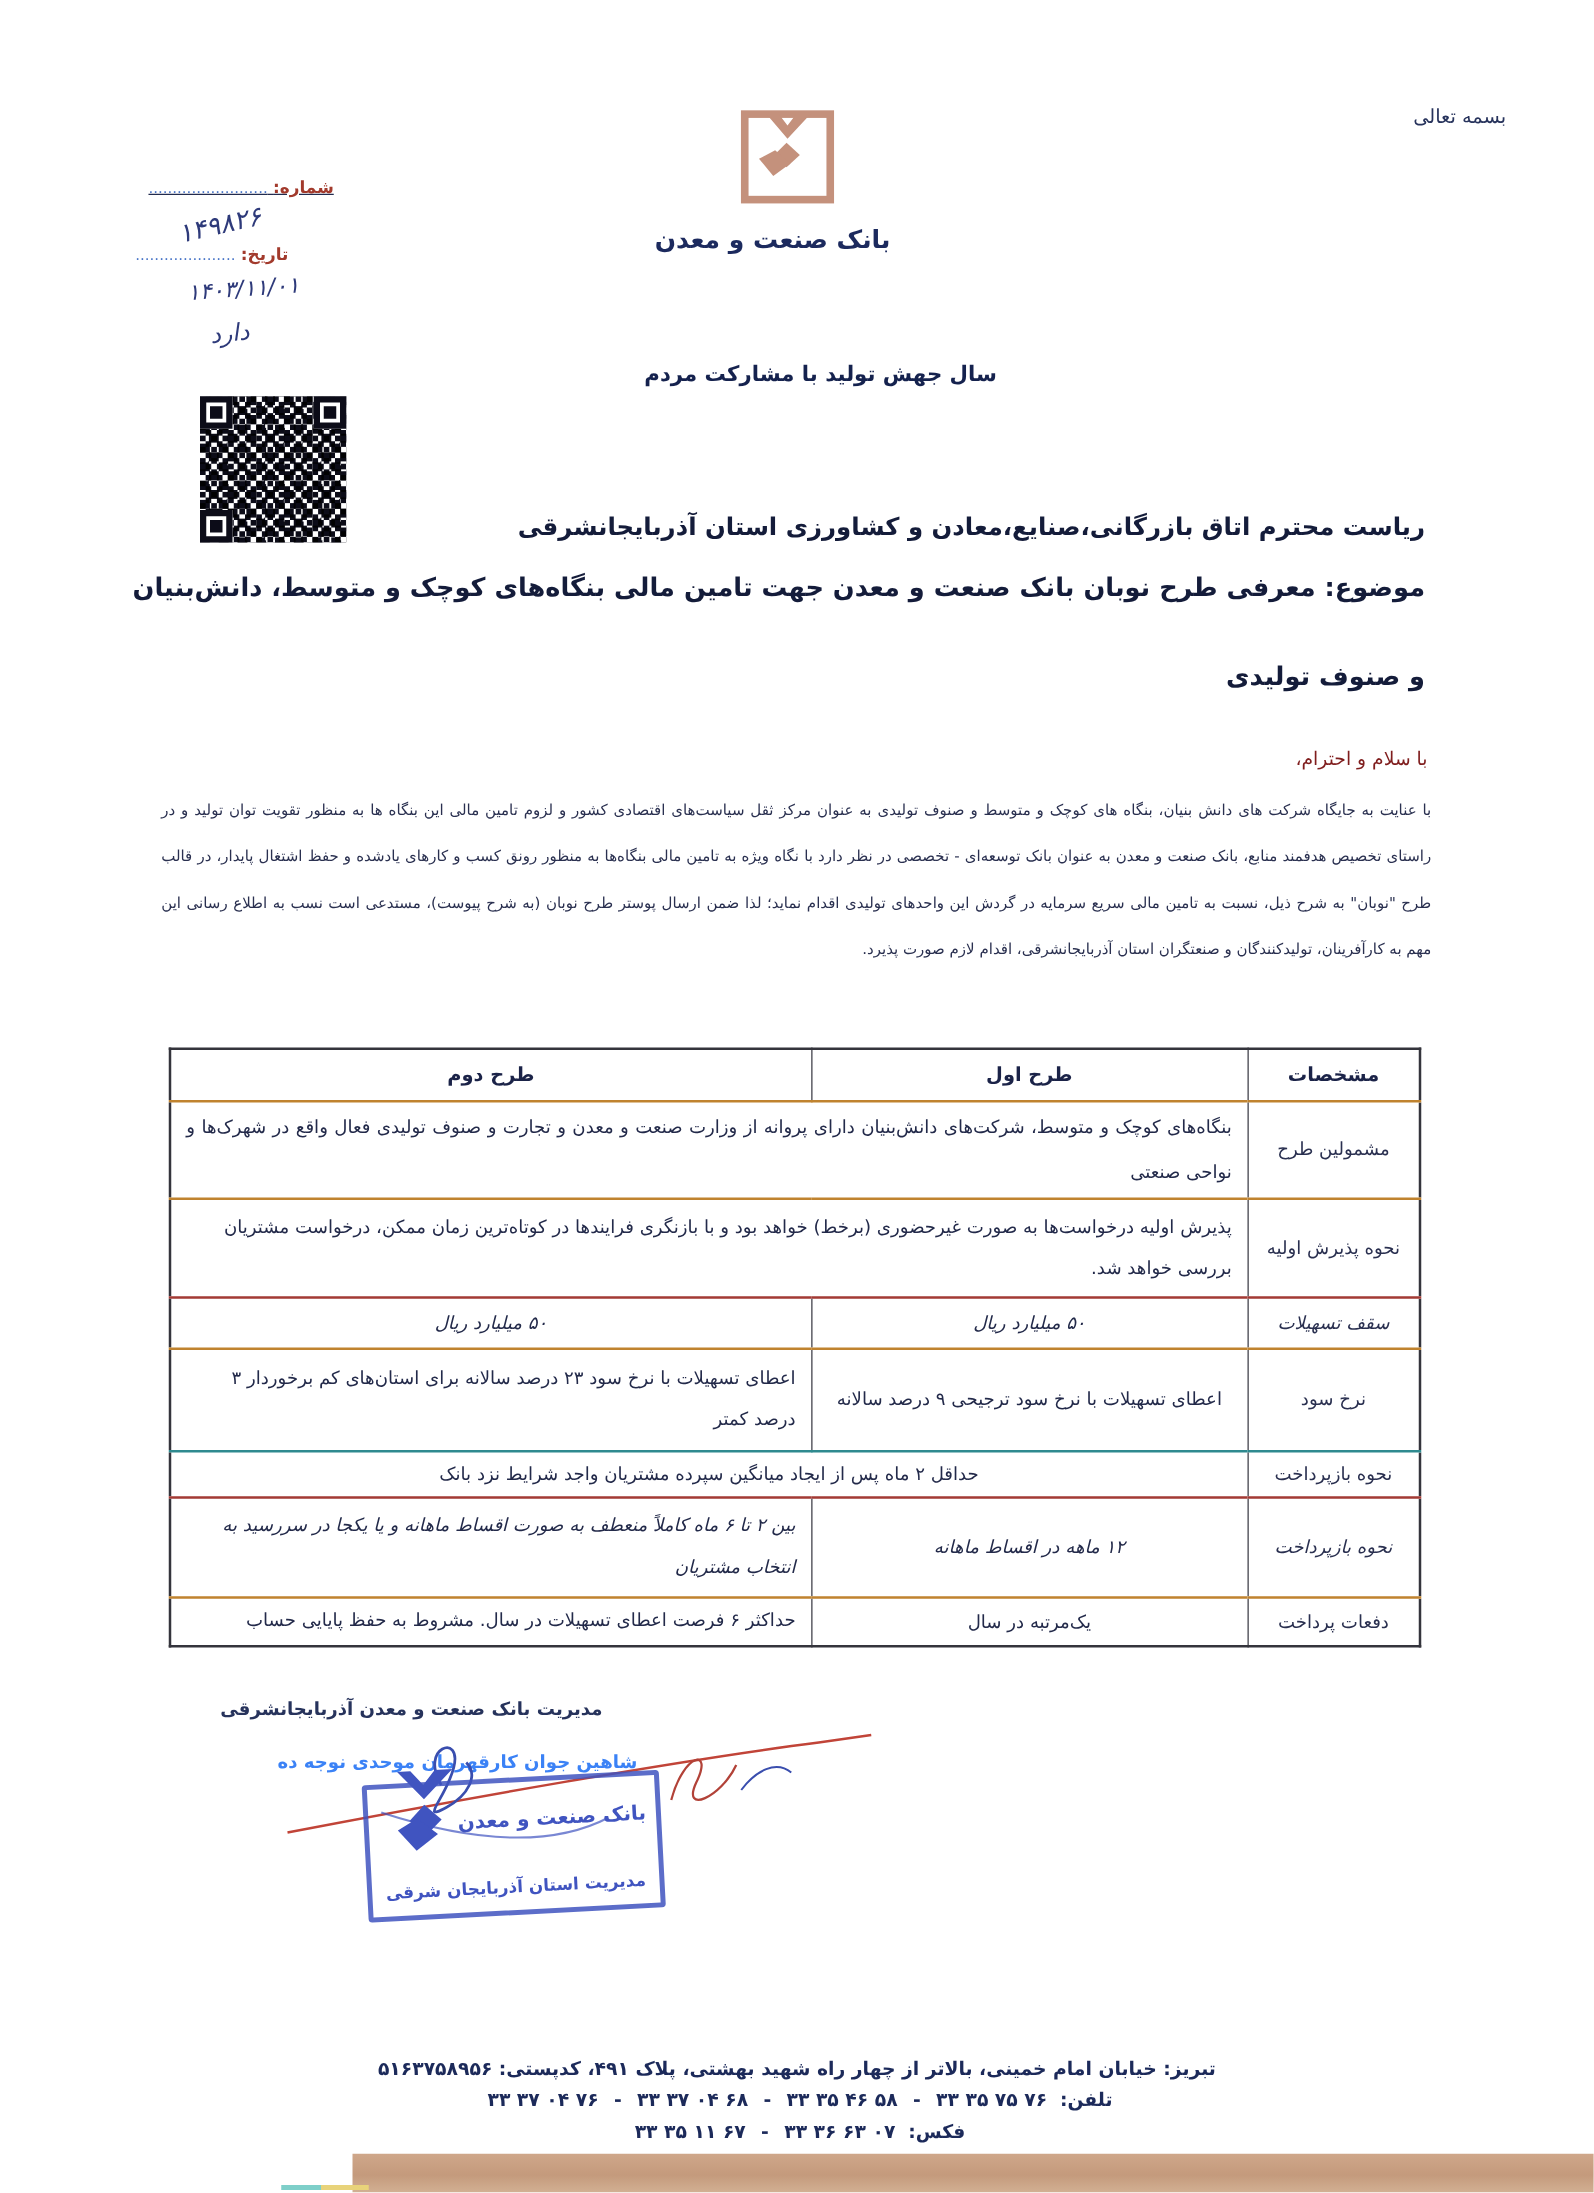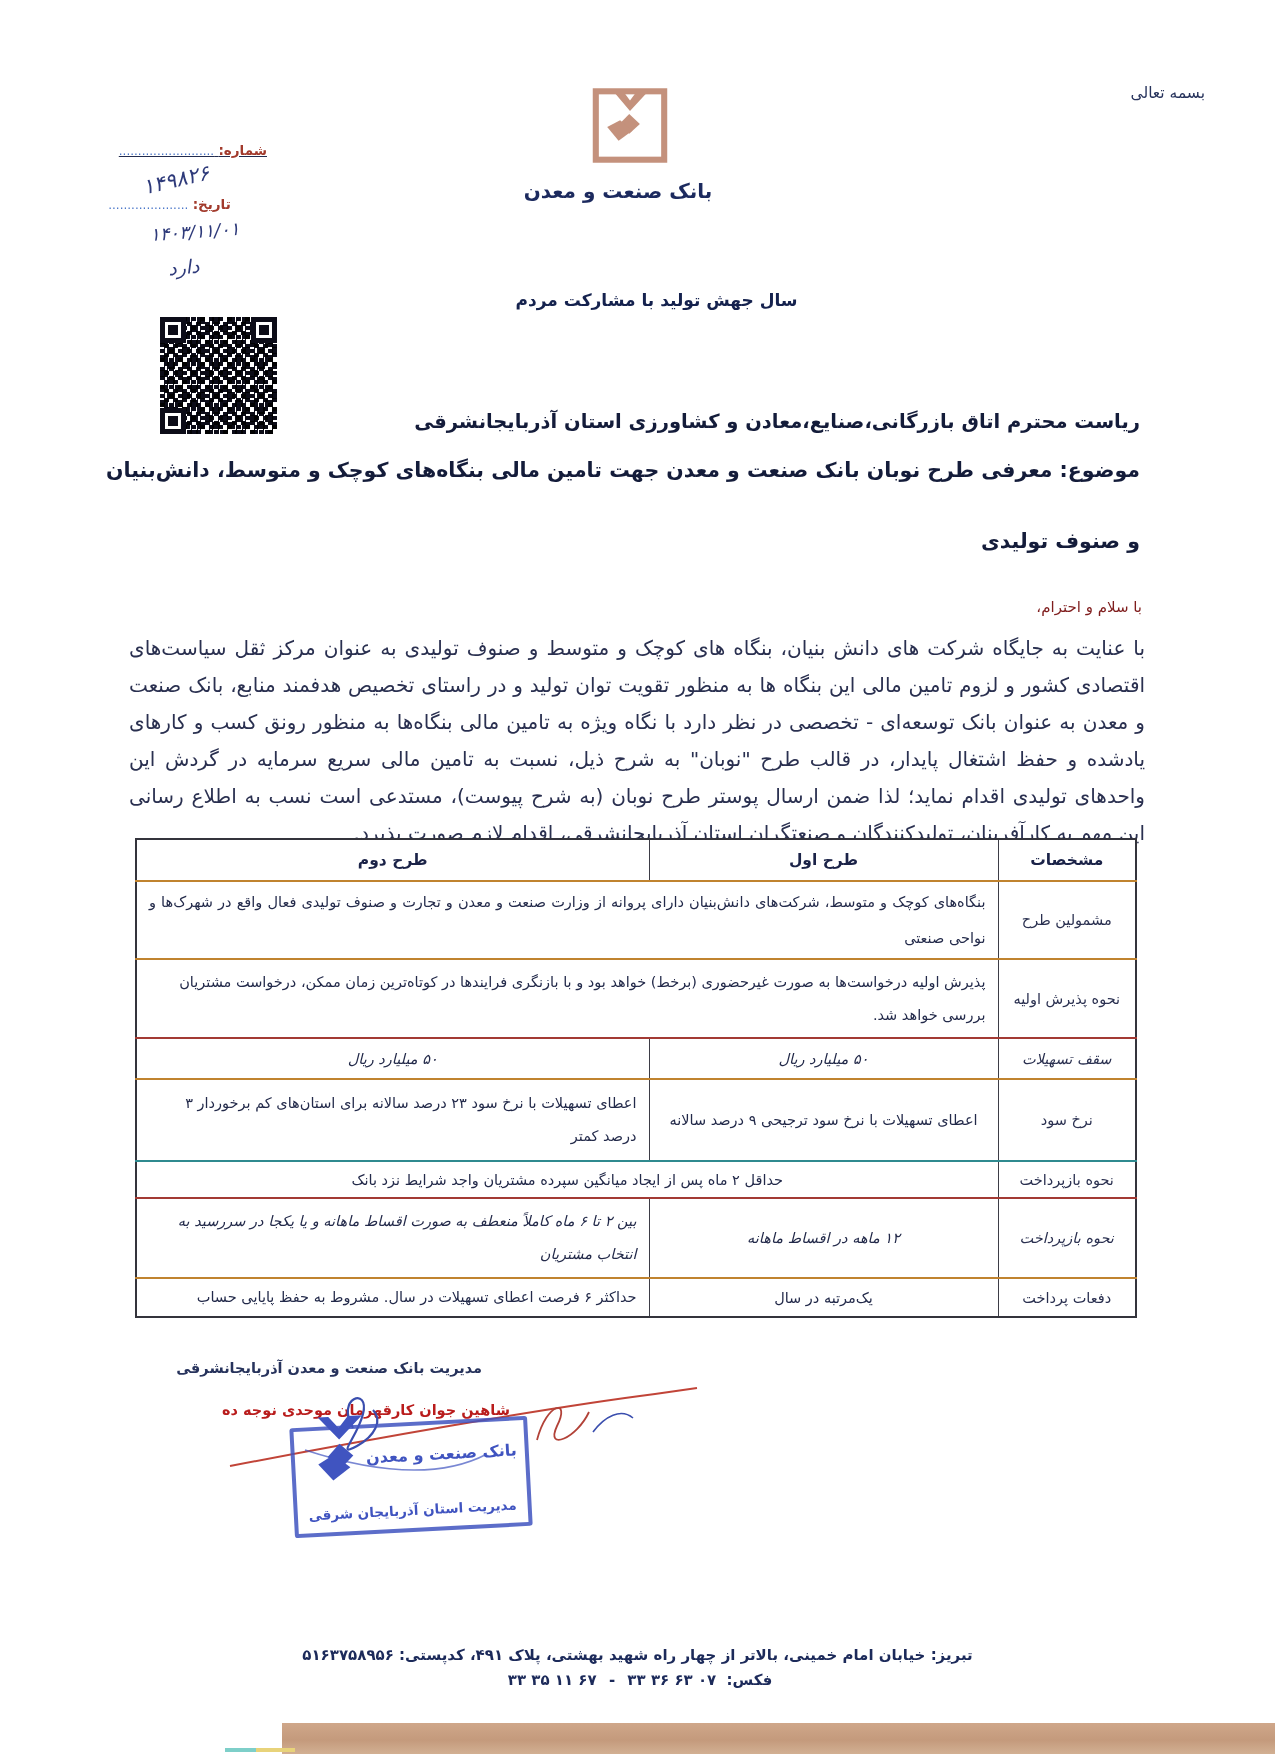--- a/index.html
+++ b/index.html
@@ -35,39 +35,39 @@
   .qr .f{position:absolute;width:26px;height:26px;border:5px solid #0c0c18;background:#fff;box-sizing:border-box;}
   .qr .f::after{content:"";position:absolute;inset:3px;background:#0c0c18;}
   .f.tl{top:0;left:0;} .f.tr{top:0;right:0;} .f.bl{bottom:0;left:0;}
 
   
   .recipient{right:135px;top:410px;font-size:19.5px;font-weight:bold;color:#141c3a;direction:rtl;white-space:nowrap;}
   .subject{right:135px;font-size:20.5px;font-weight:bold;color:#141c3a;direction:rtl;white-space:nowrap;}
   .subject1{top:458px;} .subject2{top:529px;}
   .salutation{right:133px;top:598px;font-size:15px;direction:rtl;color:#7f1d1d;}
   .body-par{right:130px;top:630px;width:1016px;direction:rtl;text-align:justify;
-            font-size:20px;line-height:37px;color:#2a3050;}
+            font-size:12px;line-height:37px;color:#2a3050;}
 
   
   table.plan-table{position:absolute;left:135px;top:838px;width:1000px;border-collapse:collapse;
         table-layout:fixed;background:#fff;direction:rtl;font-size:14.5px;color:#232a4a;}
   .plan-table th,.plan-table td{border:1.6px solid #3d3d46;padding:2px 12px;vertical-align:middle;box-sizing:border-box;}
   .plan-table th{font-size:15.5px;font-weight:bold;color:#1b2348;height:42px;text-align:center;}
   .plan-table td.lab{text-align:center;font-size:14.5px;color:#2a3050;}
   .plan-table td.c{text-align:center;}
   .plan-table td.r{text-align:right;line-height:33px;}
   .plan-table td.j{text-align:justify;line-height:36px;}
   tr.sep-o > td{border-top:2.5px solid #c0832f;}
   tr.sep-r > td{border-top:2.5px solid #a33a34;font-style:italic;}
   tr.sep-t > td{border-top:2.5px solid #2f8a8f;}
   table.plan-table{border:2px solid #34343c;}
 
   
   .management{left:212px;top:1360px;width:270px;text-align:center;font-size:14.5px;font-weight:bold;color:#27335c;direction:rtl;white-space:nowrap;}
-  .signer{font-size:14.5px;font-weight:bold;color:#b91c1c;direction:rtl;white-space:nowrap;}
+  .signer{font-size:14.5px;font-weight:bold;color:#3b82f6;direction:rtl;white-space:nowrap;}
   .signer-left{left:222px;top:1402px;} .signer-right{left:392px;top:1402px;}
   .stamp{left:292px;top:1422px;width:230px;height:102px;border:4px solid rgba(64,84,192,.85);
          border-radius:3px;transform:rotate(-3deg);color:#4054c0;}
   .stamp-logo{position:absolute;left:16px;top:-16px;width:62px;height:86px;}
   .stamp-l1{position:absolute;right:8px;top:20px;font-size:16px;font-weight:bold;direction:rtl;white-space:nowrap;}
   .stamp-l2{position:absolute;left:4px;right:4px;bottom:10px;text-align:center;font-size:13.5px;font-weight:bold;direction:rtl;white-space:nowrap;}
   .scribbles{left:185px;top:1378px;width:640px;height:130px;}
 
   
   .footer{left:0;right:0;top:1646px;text-align:center;direction:rtl;color:#1c2a5a;font-size:15px;font-weight:bold;}
@@ -188,20 +188,30 @@
   <div class="stamp-l1">بانک صنعت و معدن</div>
   <div class="stamp-l2">مدیریت استان آذربایجان شرقی</div>
 </div>
 
 <div class="abs footer">
   <div class="line">
     <span>تبریز:</span>
     <span>خیابان امام خمینی، بالاتر از چهار راه شهید بهشتی، پلاک ۴۹۱، کدپستی: ۵۱۶۳۷۵۸۹۵۶</span>
   </div>
   <div class="line">
+    <span>تلفن:</span>
+    <span class="num">۳۳ ۳۵ ۷۵ ۷۶</span>
+    <span class="sep">-</span>
+    <span class="num">۳۳ ۳۵ ۴۶ ۵۸</span>
+    <span class="sep">-</span>
+    <span class="num">۳۳ ۳۷ ۰۴ ۶۸</span>
+    <span class="sep">-</span>
+    <span class="num">۳۳ ۳۷ ۰۴ ۷۶</span>
+  </div>
+  <div class="line">
     <span>فکس:</span>
     <span class="num">۳۳ ۳۶ ۶۳ ۰۷</span>
     <span class="sep">-</span>
     <span class="num">۳۳ ۳۵ ۱۱ ۶۷</span>
   </div>
 </div>
 
 <div class="abs tan-bar"></div>
 <div class="abs edge-line"></div>
 

